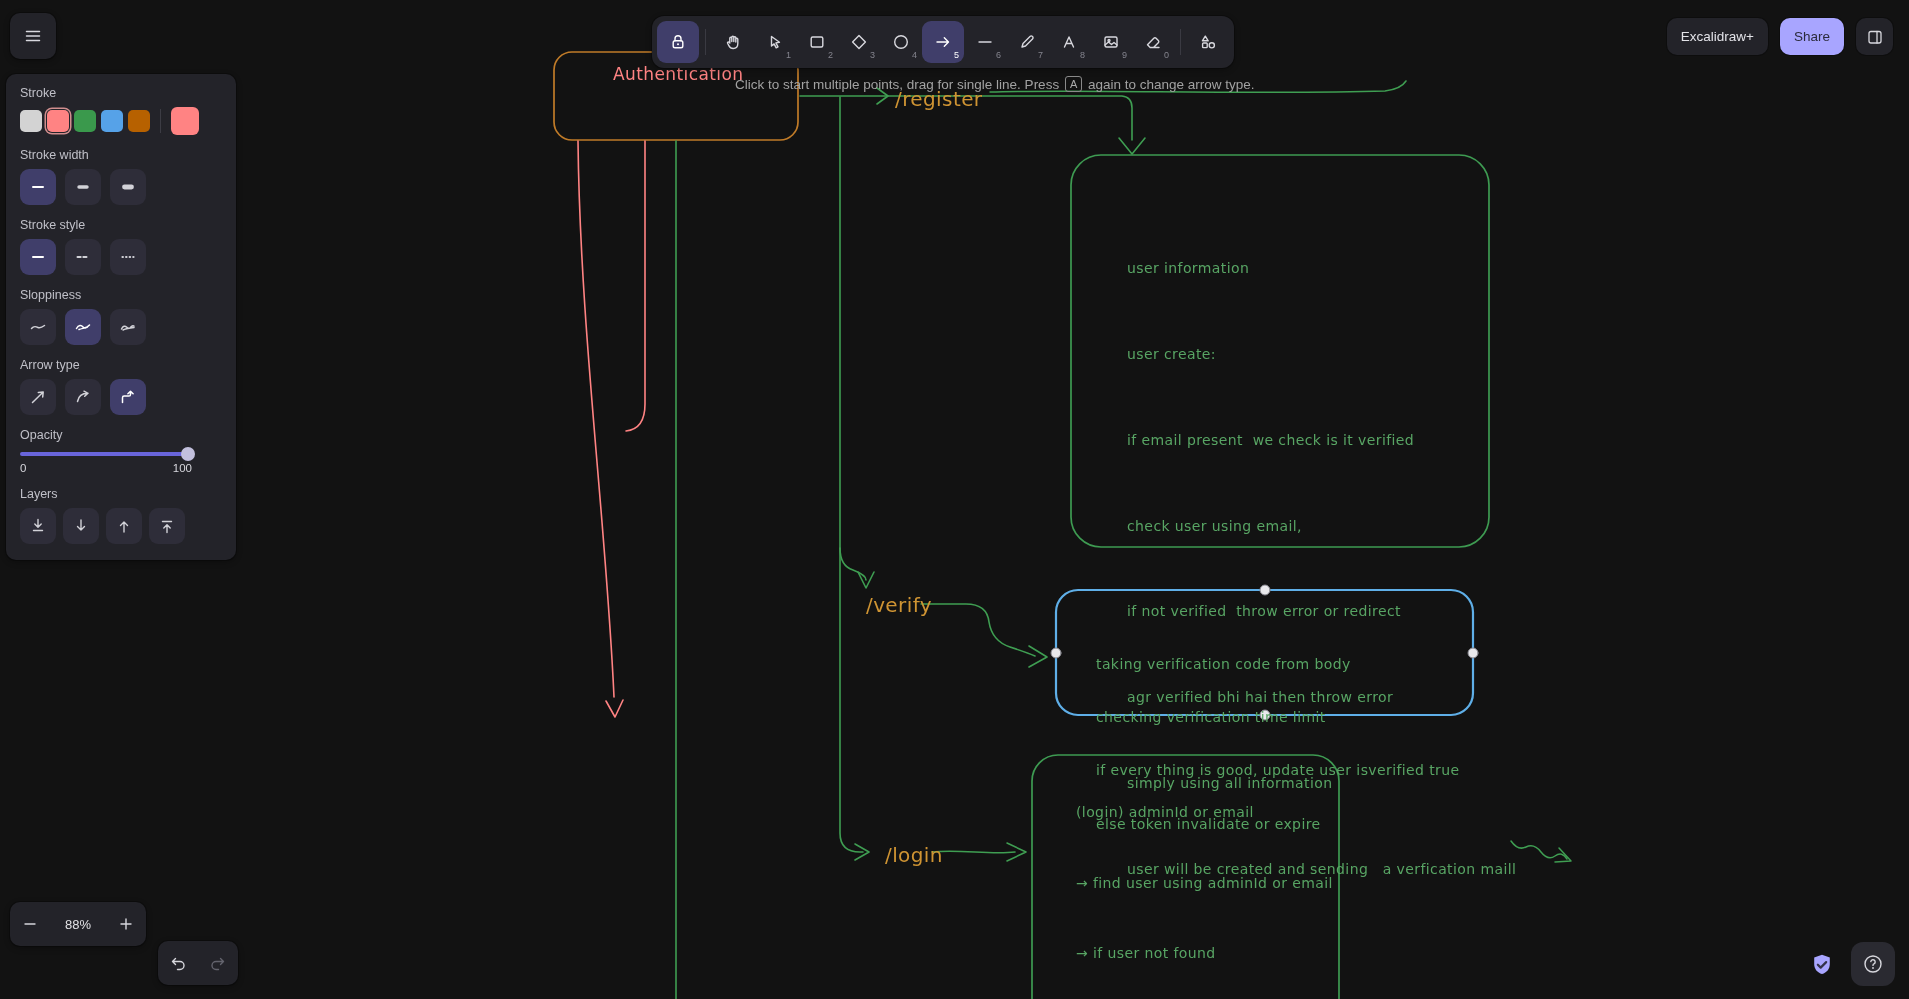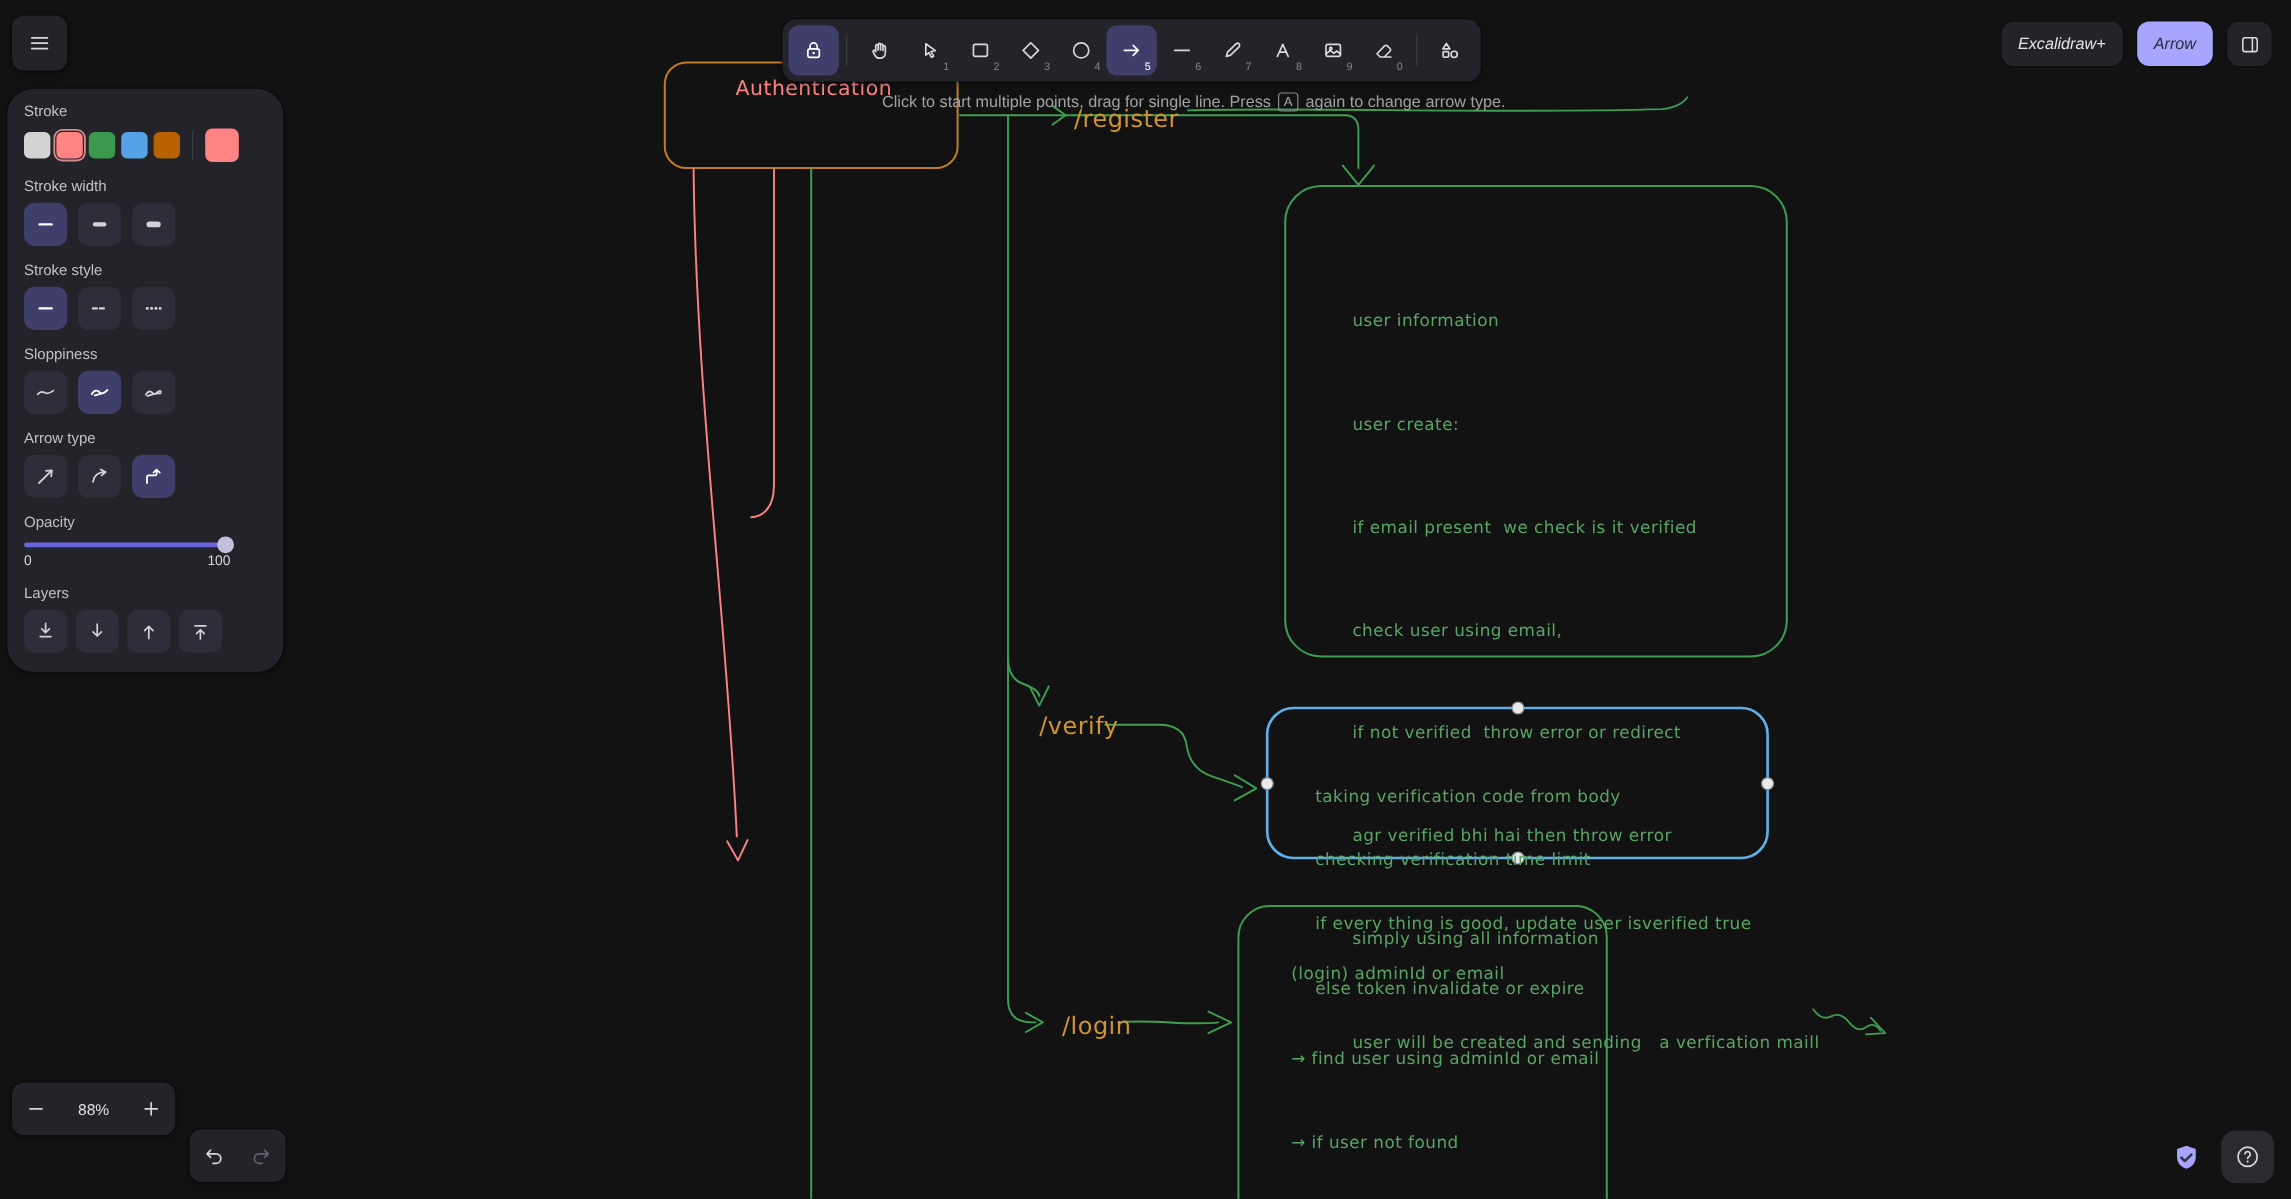--- a/index.html
+++ b/index.html
@@ -35,30 +35,30 @@
   .tbtn.active svg{stroke:#fff;}
   .knum{position:absolute;right:5px;bottom:3px;font-size:9px;color:#84848e;}
   .tbtn.active .knum{color:#fff;}
   .tb-divider{width:1px;height:26px;background:#3a3a42;margin:0 6px;align-self:center;}
 
   #toolbar{left:652px;top:16px;height:52px;display:flex;align-items:center;padding:0 5px;}
 
   #menu-btn{left:10px;top:13px;width:46px;height:46px;border-radius:10px;display:flex;
             align-items:center;justify-content:center;}
 
-  #topright{position:absolute;right:16px;top:18px;display:flex;gap:12px;z-index:10;font-style:italic;}
+  #topright{position:absolute;right:16px;top:18px;display:flex;gap:12px;z-index:10;}
   .tr-btn{height:37px;border-radius:10px;background:#232329;color:#e3e3e8;font-size:13.5px;
           display:flex;align-items:center;justify-content:center;padding:0 14px;cursor:pointer;
           box-shadow:0 0 0 1px rgba(0,0,0,.25);}
   .tr-btn.share{background:#a8a5ff;color:#2b2b3c;}
   .tr-btn.iconbtn{width:37px;padding:0;}
   .tr-btn svg{stroke:#d8d8de;fill:none;stroke-width:1.3;stroke-linecap:round;}
 
   
-  #left-panel{left:6px;top:74px;width:202px;padding:12px 14px 14px;border-radius:22px;}
+  #left-panel{left:6px;top:74px;width:202px;padding:12px 14px 14px;border-radius:10px;}
   .sec{margin-bottom:13px;}
   .sec-label{font-size:12.5px;color:#c0c0c8;margin-bottom:7px;}
   .swatch-row{display:flex;align-items:center;gap:5px;}
   .swatch{width:22px;height:22px;border-radius:5px;cursor:pointer;}
   .swatch.sel{box-shadow:0 0 0 1px #232329,0 0 0 2.5px #d08e8e;}
   .sw-divider{width:1px;height:24px;background:#3c3c44;margin:0 5px;}
   .swatch.big{width:28px;height:28px;border-radius:6px;}
   .btnrow{display:flex;gap:9px;}
   .pbtn{width:36px;height:36px;border-radius:9px;background:#2e2d39;display:flex;align-items:center;
         justify-content:center;cursor:pointer;}
@@ -258,21 +258,21 @@
     <svg width="20" height="20" viewBox="0 0 20 20">
       <path d="M7.3 4.2 10.2 8.8H4.4z"></path>
       <rect x="4.6" y="11" width="4.6" height="4.6" rx=".8"></rect>
       <circle cx="13.8" cy="13.3" r="2.6"></circle>
     </svg>
   </div>
 </div>
 
 <div id="topright">
   <div class="tr-btn">Excalidraw+</div>
-  <div class="tr-btn share">Arrow</div>
+  <div class="tr-btn share">Share</div>
   <div class="tr-btn iconbtn">
     <svg width="20" height="20" viewBox="0 0 20 20">
       <rect x="4" y="4.5" width="12" height="11.5" rx="2"></rect>
       <path d="M12 4.5V16"></path>
     </svg>
   </div>
 </div>
 
 <div id="left-panel" class="island ui">
 

